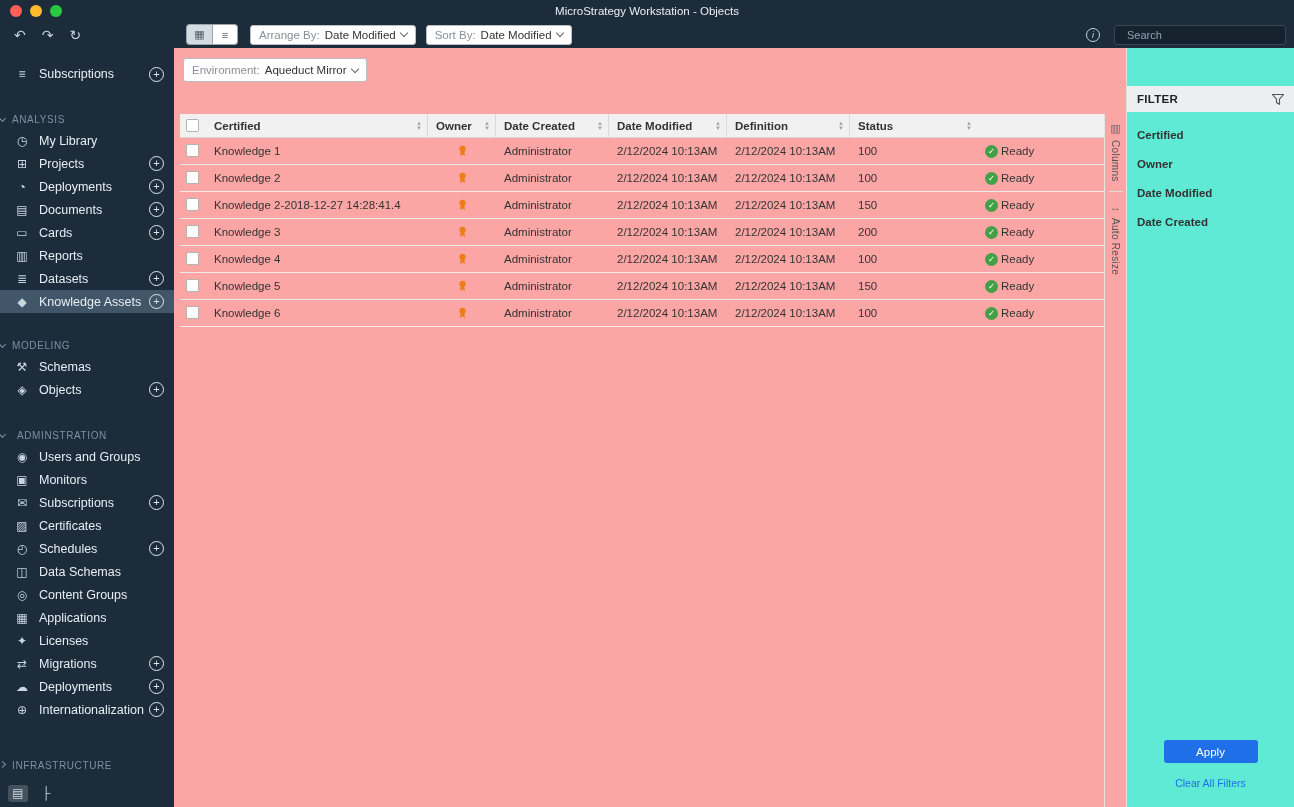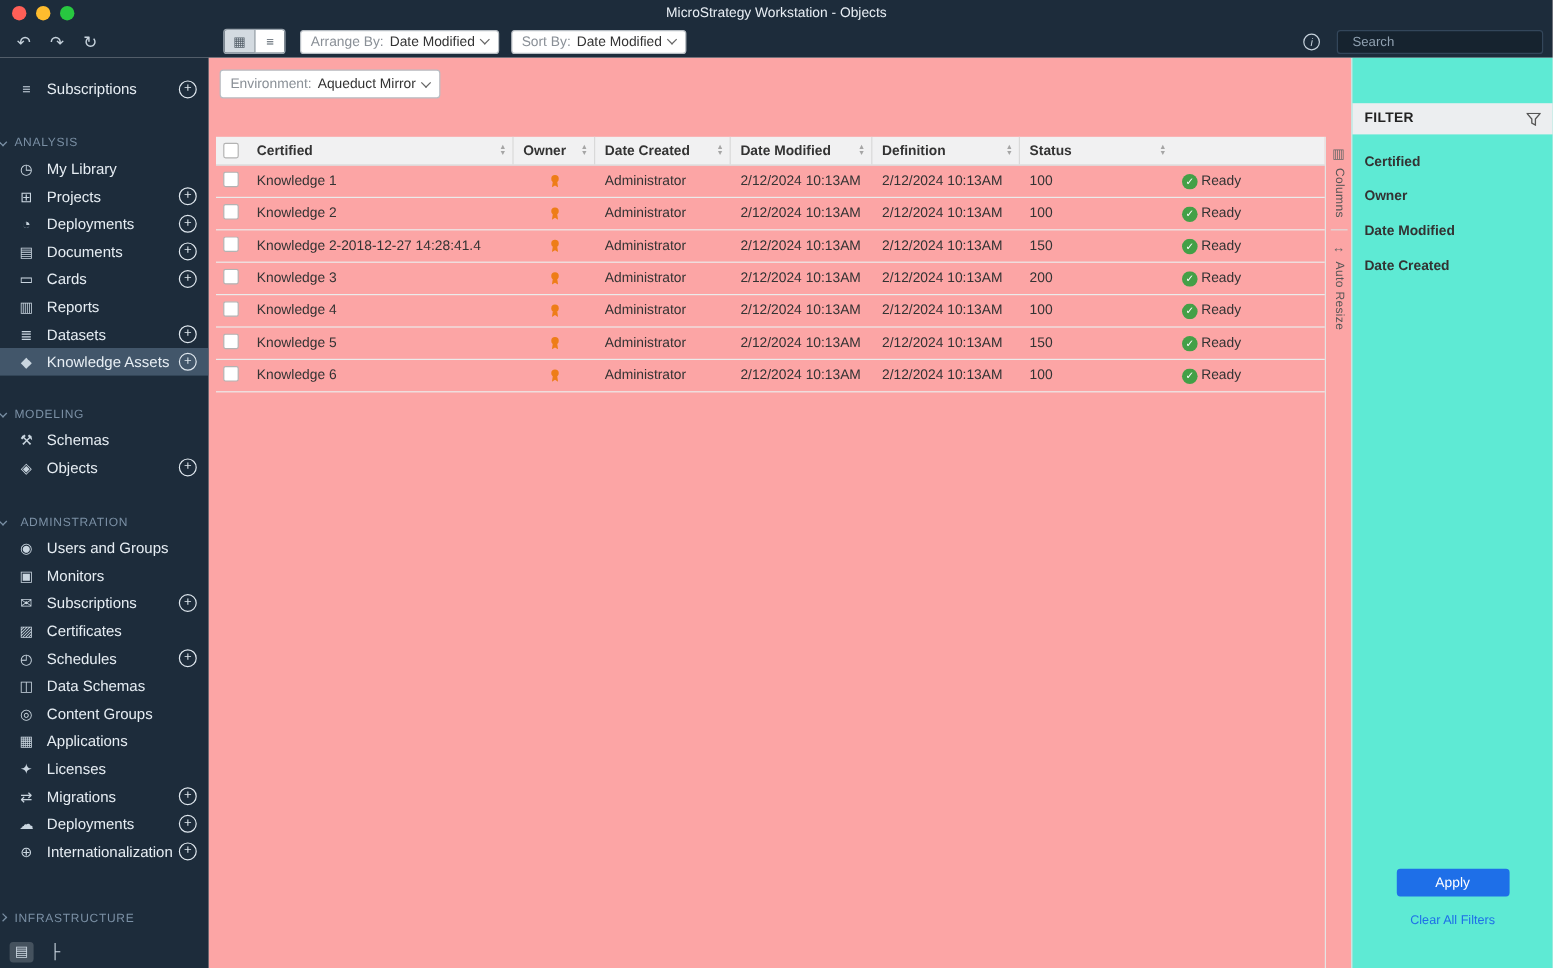--- a/index.html
+++ b/index.html
@@ -79,21 +79,21 @@
   .vtext { writing-mode:vertical-rl; font-size:10px; color:#555; letter-spacing:.3px; }
   .rail-sep { width:14px; height:1px; background:#ddd; margin:4px 0; }
 
   
   .filter { flex:0 0 168px; background:#5eead4; border-left:1px solid #e2e2e2; display:flex; flex-direction:column; }
   .filter-top-space { height:38px; }
   .filter-head { height:26px; background:#eceef0; display:flex; align-items:center; padding:0 10px; font-weight:bold; font-size:11.5px; letter-spacing:.3px; color:#222; }
   .funnel { margin-left:auto; }
   .f-item { height:29px; display:flex; align-items:center; padding-left:10px; font-size:11.5px; font-weight:bold; color:#333; }
   .f-items { margin-top:8px; }
-  .f-bottom { margin-top:auto; padding-bottom:34px; text-align:center; }
+  .f-bottom { margin-top:auto; padding-bottom:18px; text-align:center; }
   .apply-btn { width:94px; height:23px; background:#1e6fe8; color:#fff; border:none; border-radius:3px; font-size:11.5px; font-family:inherit; }
   .clear-link { display:block; margin-top:14px; color:#1e6fe8; font-size:10.5px; text-decoration:none; }
 </style>
 </head>
 <body>
 
 <div class="app">
 
   <div class="chrome">
     <div class="titlebar">

